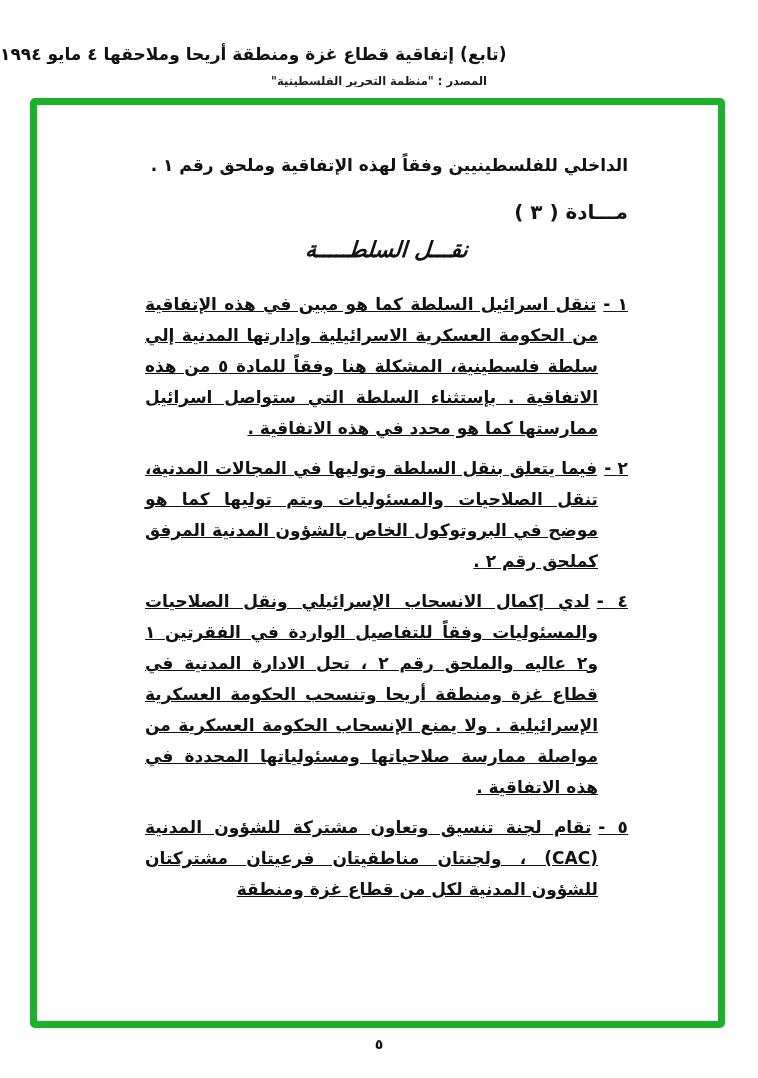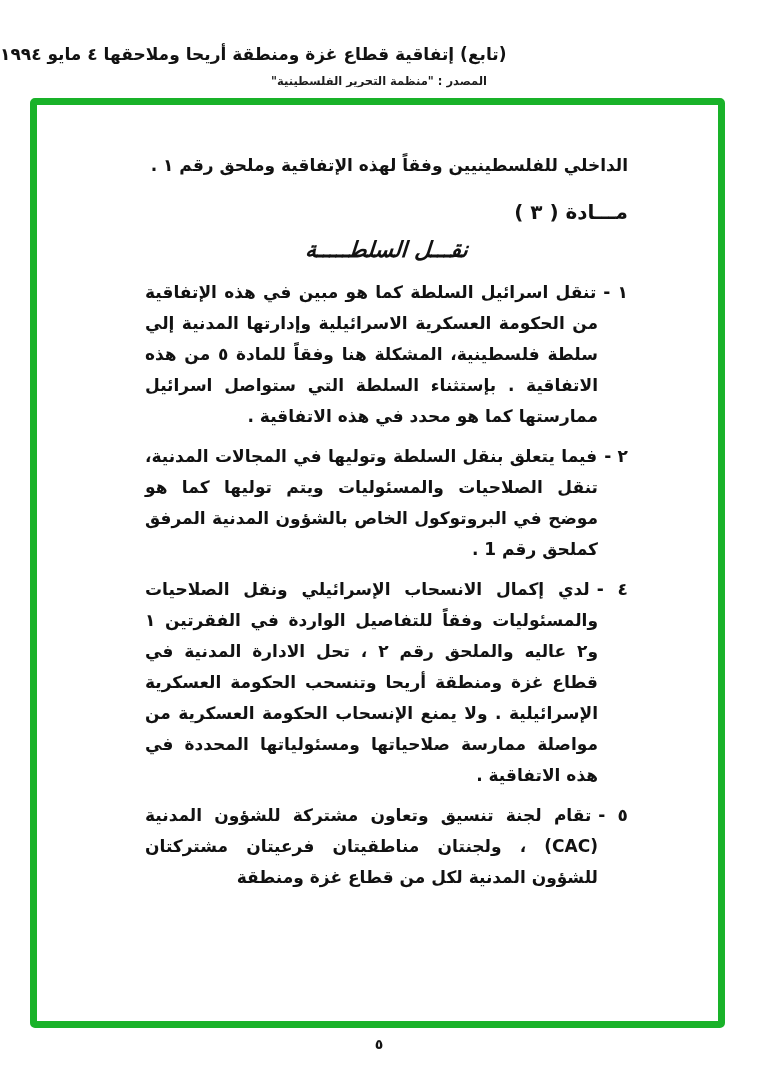--- a/index.html
+++ b/index.html
@@ -68,21 +68,21 @@
     letter-spacing: 2px;
   }
   .section-title {
     text-align: center;
     font-size: 22px;
     line-height: 38px;
     font-style: italic;
     margin-top: 2px;
     transform: skewX(-4deg);
   }
-  .paragraphs { margin-top: 8px; }
+  .paragraphs { margin-top: 20px; text-decoration: underline; }
   .para {
     padding-right: 30px;
     text-indent: -30px;
     margin-bottom: 9px;
   }
   .para .num { margin-left: 7px; white-space: nowrap; }
   .page-num {
     position: absolute;
     top: 1036px;
     left: 0;
@@ -111,21 +111,21 @@
 
     <div class="section-title">نقـــل السلطـــــة</div>
 
     <div class="paragraphs">
 
       <div class="para">
         <span class="num">١ -</span><span>تنقل اسرائيل السلطة كما هو مبين في هذه الإتفاقية من الحكومة العسكرية الاسرائيلية وإدارتها المدنية إلي سلطة فلسطينية، المشكلة هنا وفقاً للمادة ٥ من هذه الاتفاقية . بإستثناء السلطة التي ستواصل اسرائيل ممارستها كما هو محدد في هذه الاتفاقية .</span>
       </div>
 
       <div class="para">
-        <span class="num">٢ -</span><span>فيما يتعلق بنقل السلطة وتوليها في المجالات المدنية، تنقل الصلاحيات والمسئوليات ويتم توليها كما هو موضح في البروتوكول الخاص بالشؤون المدنية المرفق كملحق رقم 1 .</span>
+        <span class="num">٢ -</span><span>فيما يتعلق بنقل السلطة وتوليها في المجالات المدنية، تنقل الصلاحيات والمسئوليات ويتم توليها كما هو موضح في البروتوكول الخاص بالشؤون المدنية المرفق كملحق رقم ٢ .</span>
       </div>
 
 
       <div class="para">
         <span class="num">٤ -</span><span>لدي إكمال الانسحاب الإسرائيلي ونقل الصلاحيات والمسئوليات وفقاً للتفاصيل الواردة في الفقرتين ١ و٢ عاليه والملحق رقم ٢ ، تحل الادارة المدنية في قطاع غزة ومنطقة أريحا وتنسحب الحكومة العسكرية الإسرائيلية . ولا يمنع الإنسحاب الحكومة العسكرية من مواصلة ممارسة صلاحياتها ومسئولياتها المحددة في هذه الاتفاقية .</span>
       </div>
 
       <div class="para">
         <span class="num">٥ -</span><span>تقام لجنة تنسيق وتعاون مشتركة للشؤون المدنية (CAC) ، ولجنتان مناطقيتان فرعيتان مشتركتان للشؤون المدنية لكل من قطاع غزة ومنطقة</span>
       </div>

